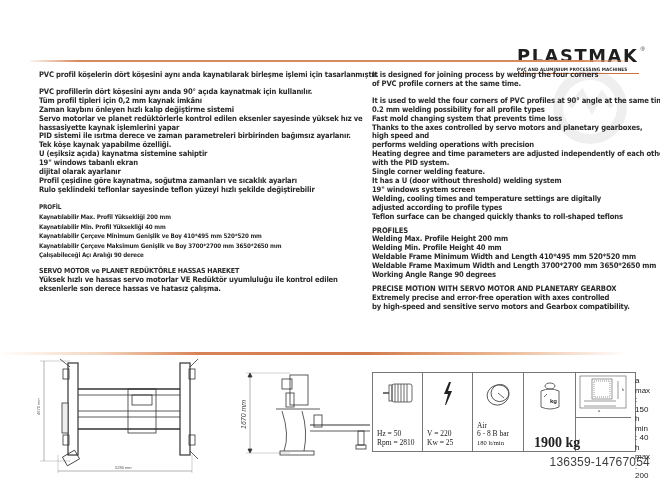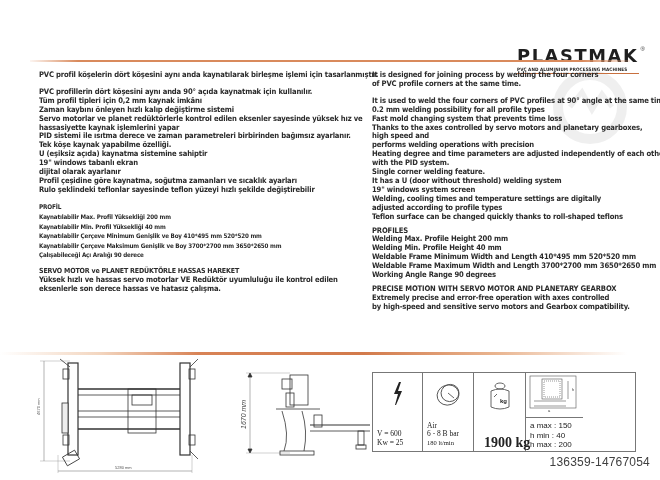--- a/index.html
+++ b/index.html
@@ -21,21 +21,21 @@
   .heading { font-size:7px; }
   .mid-line { position:absolute; left:0; top:352px; width:660px; height:3px;
               background:linear-gradient(90deg, rgba(255,255,255,0) 0%, #f3d6c0 15%, #d88356 30%, #d27a4b 55%, #e9b48f 75%, rgba(255,255,255,0) 95%); }
   .drawing1 { position:absolute; left:20px; top:355px; width:180px; height:120px; }
   .drawing2 { position:absolute; left:220px; top:365px; width:150px; height:105px; }
   .spec-table { position:absolute; left:372px; top:372px; width:262px; height:78px; border:1px solid #777; display:flex; }
   .spec-cell { border-right:1px solid #777; position:relative; height:100%; box-sizing:border-box; }
   .spec-cell:last-child { border-right:none; }
   .cell-text { position:absolute; left:4px; bottom:4px; font-family:Liberation Serif, serif; font-size:7.5px; line-height:8.5px; color:#222; white-space:nowrap; }
   .cell-icon { position:absolute; left:50%; top:8px; transform:translateX(-50%); }
-  .last-cell { display:flex; flex-direction:column; }
+  .last-cell { display:flex; flex-direction:row; }
   .last-top { height:44px; border-bottom:1px solid #777; position:relative; }
   .last-bottom { flex:1; padding:3px 4px; font-family:"Liberation Sans", sans-serif; font-size:8px; line-height:9.5px; color:#222; }
   .watermark { position:absolute; right:10px; top:455px; font-family:"Liberation Sans", sans-serif; font-size:12px; color:#404040; letter-spacing:0.2px; }
   .gear-bg { position:absolute; left:530px; top:62px; width:120px; height:90px; opacity:0.06; }
 </style>
 </head>
 <body>
 
 <svg class="gear-bg" viewBox="0 0 120 90">
   <circle cx="60" cy="45" r="32" fill="none" stroke="#000" stroke-width="10"></circle>
@@ -174,25 +174,43 @@
       <rect x="94" y="50" width="8" height="12"></rect>
       <rect x="138" y="66" width="6" height="14"></rect>
       <rect x="136" y="80" width="10" height="4"></rect>
     </g>
     <text x="26" y="64" font-family="Liberation Sans, sans-serif" font-size="7" font-style="italic" fill="#444" transform="rotate(-90 26 64)">1670 mm</text>
   </svg>
 </div>
 
 <div class="spec-table">
   <div class="spec-cell" style="width:50px;">
+    <svg class="cell-icon" width="34" height="24" viewBox="0 0 34 24">
+      <g stroke="#444" fill="none" stroke-width="0.8">
+        <line x1="2" y1="12" x2="8" y2="12" stroke-width="1.5"></line>
+        <rect x="8" y="4" width="3" height="16"></rect>
+        <rect x="11" y="3" width="20" height="18" rx="2"></rect>
+        <line x1="14" y1="3" x2="14" y2="21"></line>
+          <line x1="17" y1="3" x2="17" y2="21"></line>
+        <line x1="20" y1="3" x2="20" y2="21"></line>
+          <line x1="23" y1="3" x2="23" y2="21"></line>
+        <line x1="26" y1="3" x2="26" y2="21"></line>
+      </g>
+    </svg>
+    <div class="cell-text">
+      <div>Hz    = 50</div>
+      <div>Rpm = 2810</div>
+    </div>
+  </div>
+  <div class="spec-cell" style="width:50px;">
     <svg class="cell-icon" width="14" height="26" viewBox="0 0 14 26">
       <path d="M8 1 L3 13 L7 13 L4 24 L5 24 L11 10 L7 10 L10 1 Z" fill="#222"></path>
     </svg>
     <div class="cell-text">
-      <div>V     = 600</div>
+      <div>V     = 220</div>
       <div>Kw = 25</div>
     </div>
   </div>
   <div class="spec-cell" style="width:51px;">
     <svg class="cell-icon" width="30" height="26" viewBox="0 0 30 26">
       <g stroke="#555" fill="none" stroke-width="0.9">
         <ellipse cx="15" cy="14" rx="11" ry="10" transform="rotate(-20 15 14)"></ellipse>
         <ellipse cx="17" cy="12" rx="9" ry="8.5" transform="rotate(-20 17 12)"></ellipse>
         <line x1="15" y1="12" x2="21" y2="17"></line>
       </g>

